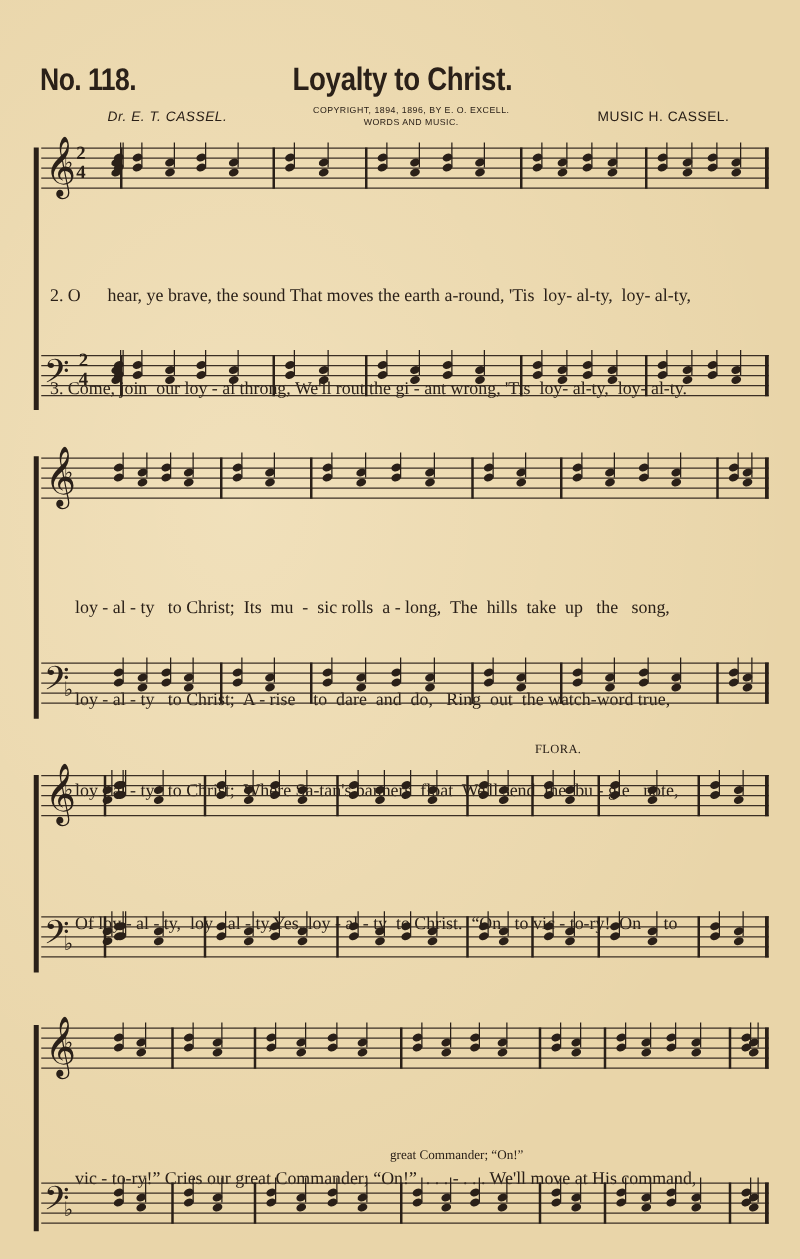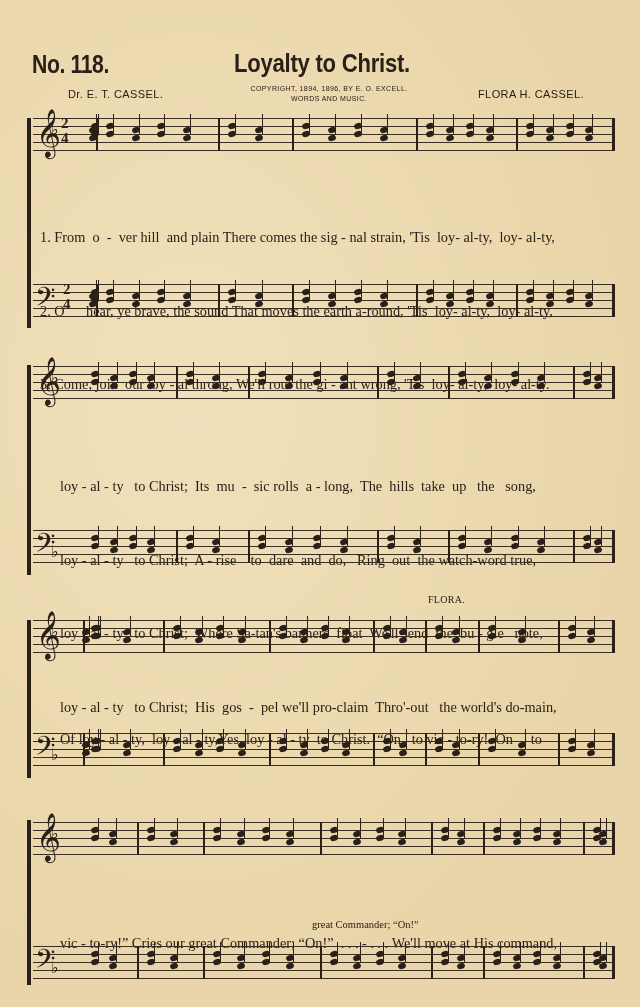--- a/index.html
+++ b/index.html
@@ -7,21 +7,21 @@
     width:640px; height:1007px; overflow:hidden;
     background:#e9d5a9;
     background-image: radial-gradient(ellipse at 30% 40%, rgba(255,245,220,0.35), rgba(0,0,0,0) 70%);
     color:#2a2018;
     font-family:"Liberation Serif", "DejaVu Serif", serif;
     position:relative;
   }
   .header-no { position:absolute; left:32px; top:50px; font-family:"Liberation Sans Narrow","Liberation Sans",sans-serif; font-weight:bold; font-size:25px; letter-spacing:-0.5px; transform:scaleX(0.85); transform-origin:left; }
   .header-title { position:absolute; left:234px; top:48px; font-family:"Liberation Sans",sans-serif; font-weight:bold; font-size:26px; transform:scaleX(0.85); transform-origin:left; letter-spacing:-0.3px; }
   .credit { position:absolute; font-family:"Liberation Sans",sans-serif; font-size:11px; letter-spacing:0.4px; }
-  .credit-left { left:68px; top:88px; }
+  .credit-left { left:86px; top:88px;font-style:italic; }
   .credit-right { left:478px; top:88px; }
   .copyright { position:absolute; left:234px; top:84px; width:190px; text-align:center; font-family:"Liberation Sans",sans-serif; font-size:7px; line-height:10px; letter-spacing:0.4px; }
   .brace { position:absolute; left:27px; width:4px; background:#2a2018; }
   .staff { position:absolute; left:33px; width:582px; height:34px; }
   .staff .line { position:absolute; left:0; right:0; height:1px; background:#3b2f24; }
   .staff .bar { position:absolute; top:0; width:1.5px; height:33px; background:#2a2018; }
   .staff .endbar { position:absolute; top:0; right:0; width:3px; height:33px; background:#2a2018; }
   .clef { position:absolute; top:-10px; left:3px; font-family:"DejaVu Serif",serif; font-size:42px; line-height:50px; }
   .bclef { position:absolute; top:-4px; left:2px; font-family:"DejaVu Serif",serif; font-size:32px; line-height:40px; }
   .flat { position:absolute; left:18px; top:2px; font-size:16px; font-family:"DejaVu Sans",sans-serif; }
@@ -37,21 +37,21 @@
 </head>
 <body>
 
 <div class="header-no">No. 118.</div>
 <div class="header-title">Loyalty to Christ.</div>
 <div class="credit credit-left">Dr. E. T. CASSEL.</div>
 <div class="copyright">
   <div>COPYRIGHT, 1894, 1896, BY E. O. EXCELL.</div>
   <div>WORDS AND MUSIC.</div>
 </div>
-<div class="credit credit-right">FLORA H. CASSEL.</div>
+<div class="credit credit-right">MUSIC H. CASSEL.</div>
 
 <div class="brace" style="top:118px;height:210px;"></div>
 <div class="staff" style="top:118px;">
   <div class="line" style="top:0"></div>
     <div class="line" style="top:8px"></div>
     <div class="line" style="top:16px"></div>
     <div class="line" style="top:24px"></div>
     <div class="line" style="top:32px"></div>
   <span class="clef">𝄞</span>
   <span class="flat">♭</span>
@@ -117,21 +117,20 @@
     <div class="note" style="left: 512.75px; top: 17px;"></div>
     <div class="stem" style="left: 519.75px; top: -4px; height: 20px;"></div>
     <div class="note" style="left: 532.5px; top: 5px;"></div>
     <div class="note" style="left: 532.5px; top: 13px;"></div>
     <div class="stem" style="left: 539.5px; top: -4px; height: 20px;"></div>
     <div class="note" style="left: 552.25px; top: 9px;"></div>
     <div class="note" style="left: 552.25px; top: 17px;"></div>
     <div class="stem" style="left: 559.25px; top: -4px; height: 20px;"></div>
   </div>
 <div class="lyrics" style="top:176px;">
-  <span class="lyric-line">1. From  o  -  ver hill  and plain There comes the sig - nal strain, 'Tis  loy- al-ty,  loy- al-ty,</span>
   <span class="lyric-line">2. O      hear, ye brave, the sound That moves the earth a-round, 'Tis  loy- al-ty,  loy- al-ty,</span>
   <span class="lyric-line">3. Come, join  our loy - al throng, We'll rout the gi - ant wrong, 'Tis  loy- al-ty,  loy- al-ty.</span>
 </div>
 <div class="staff" style="top:284px;">
   <div class="line" style="top:0"></div>
     <div class="line" style="top:8px"></div>
     <div class="line" style="top:16px"></div>
     <div class="line" style="top:24px"></div>
     <div class="line" style="top:32px"></div>
   <span class="bclef">𝄢</span>
@@ -271,21 +270,20 @@
     <div class="note" style="left: 550px; top: 13px;"></div>
     <div class="stem" style="left: 557px; top: -4px; height: 20px;"></div>
     <div class="note" style="left: 561px; top: 9px;"></div>
     <div class="note" style="left: 561px; top: 17px;"></div>
     <div class="stem" style="left: 568px; top: -4px; height: 20px;"></div>
   </div>
 <div class="lyrics" style="top:425px;left:60px;">
   <span class="lyric-line">loy - al - ty   to Christ;  Its  mu  -  sic rolls  a - long,  The  hills  take  up   the   song,</span>
   <span class="lyric-line">loy - al - ty   to Christ;  A - rise    to  dare  and  do,   Ring  out  the watch-word true,</span>
   <span class="lyric-line">loy - al - ty   to Christ;  Where Sa-tan's banners  float  We'll send  the  bu - gle   note,</span>
-  <span class="lyric-line">loy - al - ty   to Christ;  His  gos  -  pel we'll pro-claim  Thro'-out   the world's do-main,</span>
 </div>
 <div class="staff" style="top:530px;">
   <div class="line" style="top:0"></div>
     <div class="line" style="top:8px"></div>
     <div class="line" style="top:16px"></div>
     <div class="line" style="top:24px"></div>
     <div class="line" style="top:32px"></div>
   <span class="bclef">𝄢</span>
   <span class="flat" style="top:12px;">♭</span>
   <div class="bar" style="left:143px"></div>

